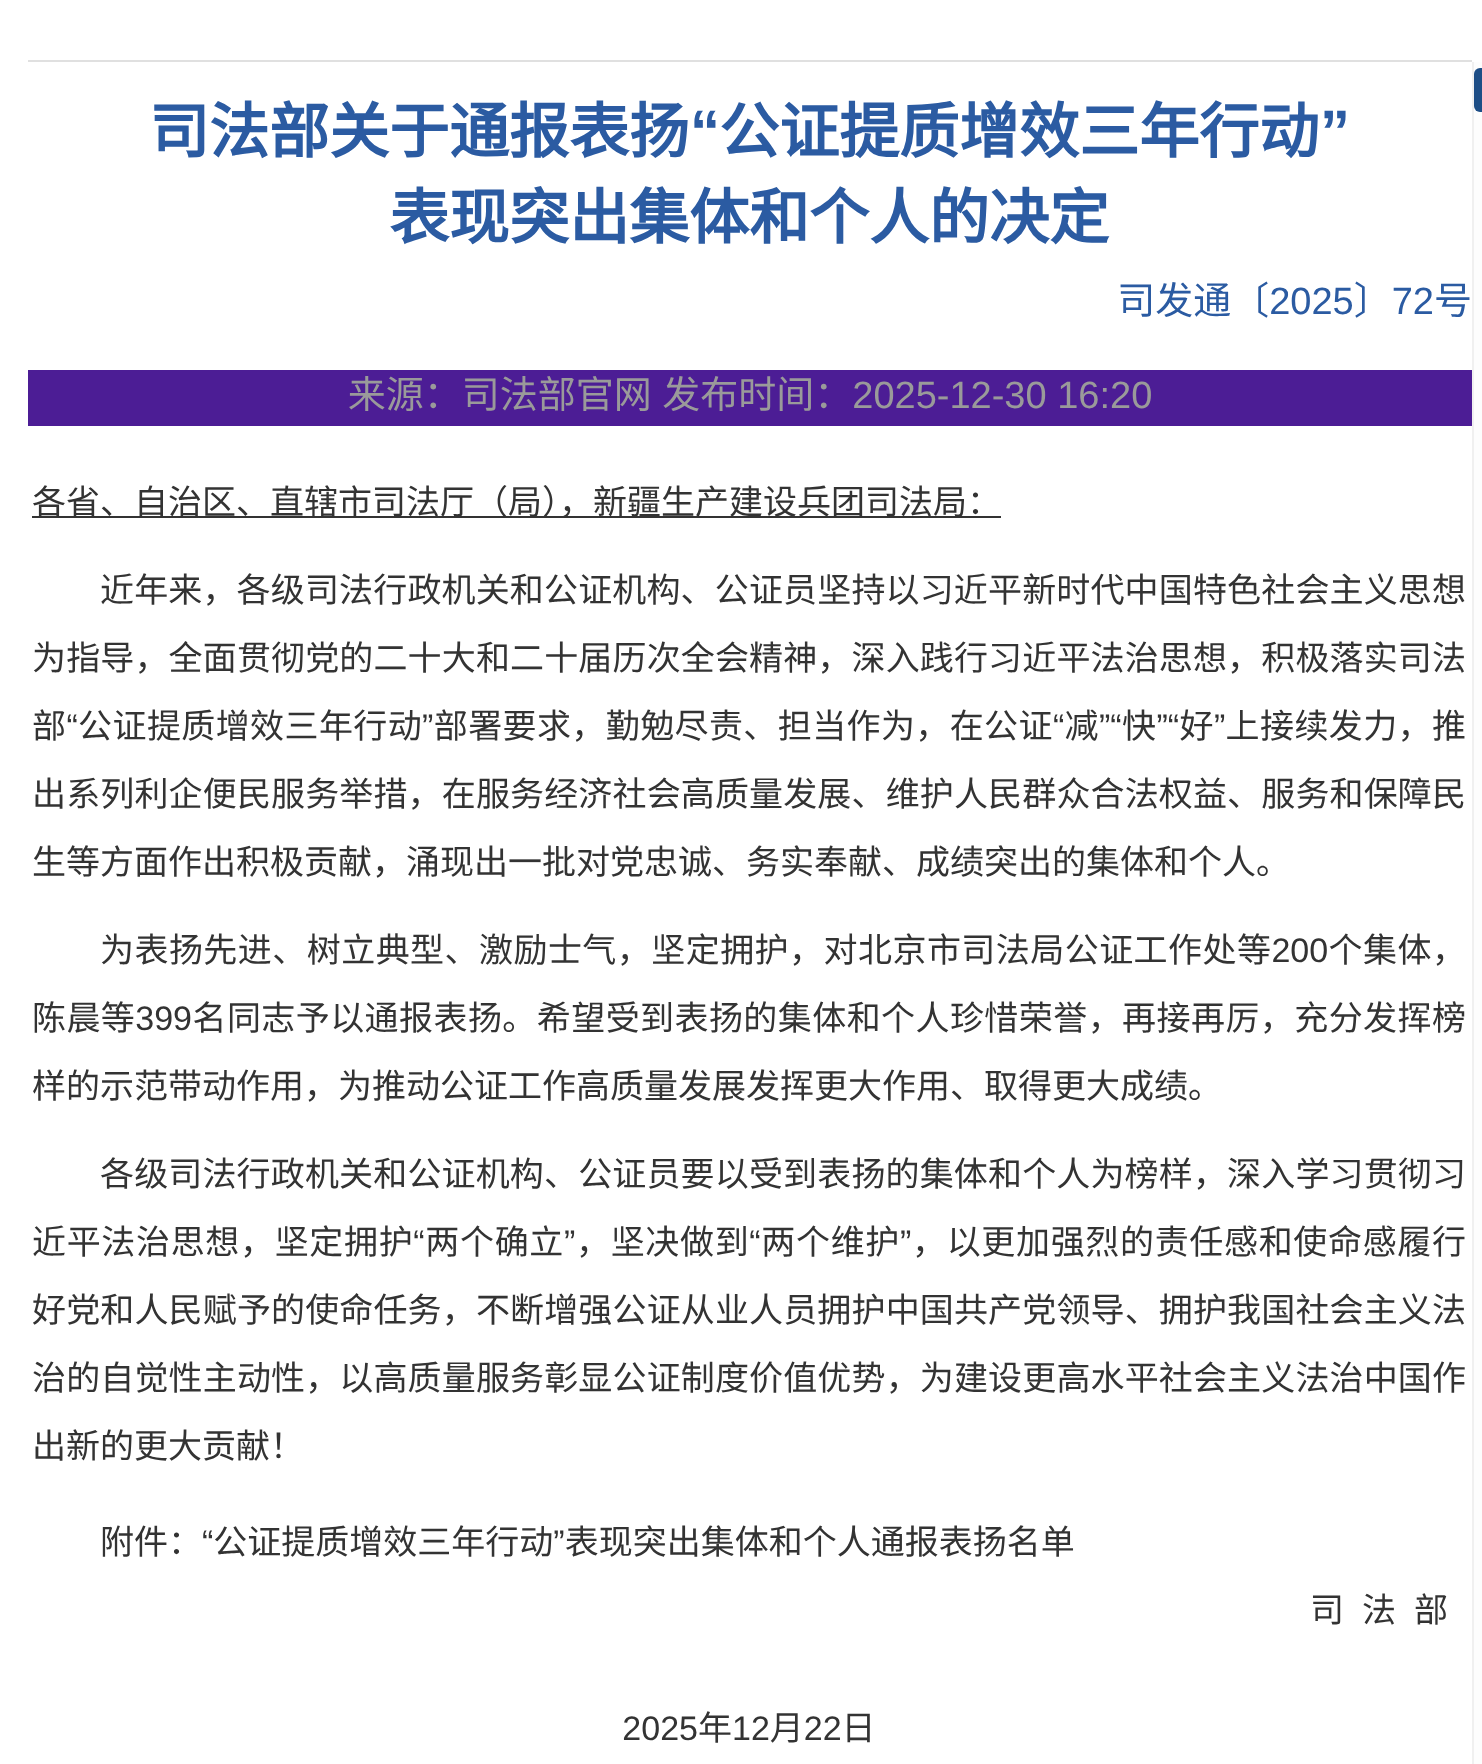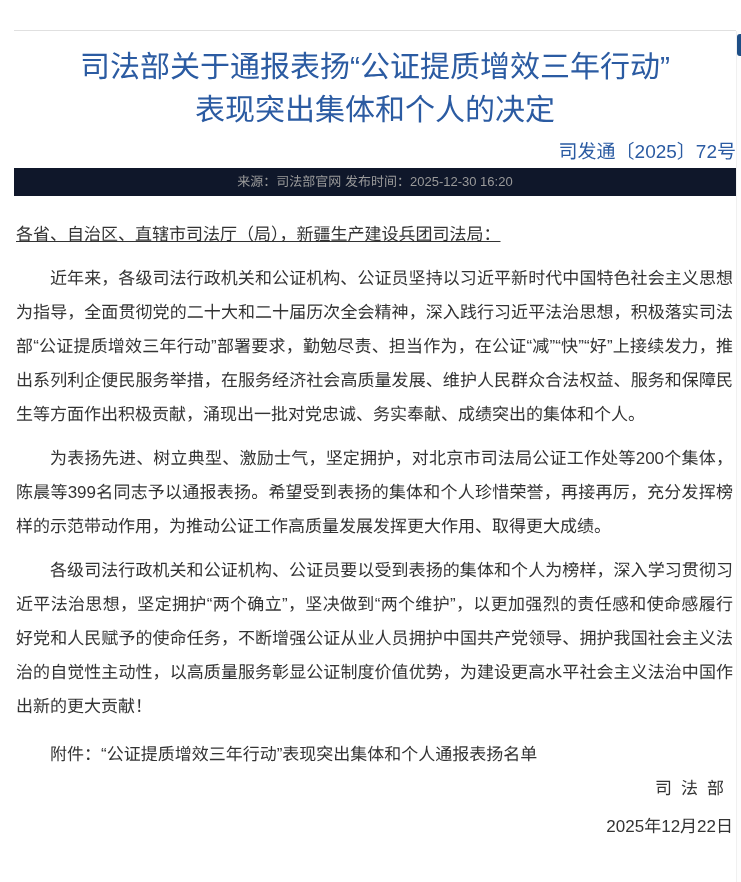--- a/index.html
+++ b/index.html
@@ -17,38 +17,38 @@
     margin: 30px 5px 0 14px;
     border-top: 1px solid #e0e0e0;
     position: relative;
   }
   .doc-title {
     margin: 14px 12px 0 12px;
     text-align: center;
     color: #2b5ba2;
     font-size: 30px;
     line-height: 43px;
-    font-weight: normal;
+    font-weight: bold;
   }
   .doc-number {
     margin-top: 6px;
     text-align: right;
     color: #2b5ba2;
     font-size: 19px;
     line-height: 30px;
     font-weight: normal;
   }
   .meta-bar {
-    margin-top: 1px;
+    margin-top: 18px;
     height: 28px;
     line-height: 28px;
-    background: #0f172a;
+    background: #4c1d95;
     text-align: center;
     color: #9a9a9a;
-    font-size: 13px;
+    font-size: 19px;
   }
   .article {
     margin-top: 22px;
     padding: 0 3px 0 2px;
     color: #333333;
     font-size: 17px;
     line-height: 34px;
   }
   .salutation {
     text-align: left;
@@ -61,22 +61,22 @@
   }
   .attachment {
     margin-top: 14px;
     text-indent: 2em;
   }
   .signer {
     text-align: right;
     letter-spacing: 9px;
   }
   .sign-date {
-    margin-top: 4px;
-    text-align: right;
+    margin-top: 25px;
+    text-align: center;
   }
   .scrollbar-track {
     position: absolute;
     top: 31px;
     right: 0;
     width: 5px;
     height: 851px;
     background: #fdfdfd;
     border-left: 1px solid #f0f0f0;
   }

